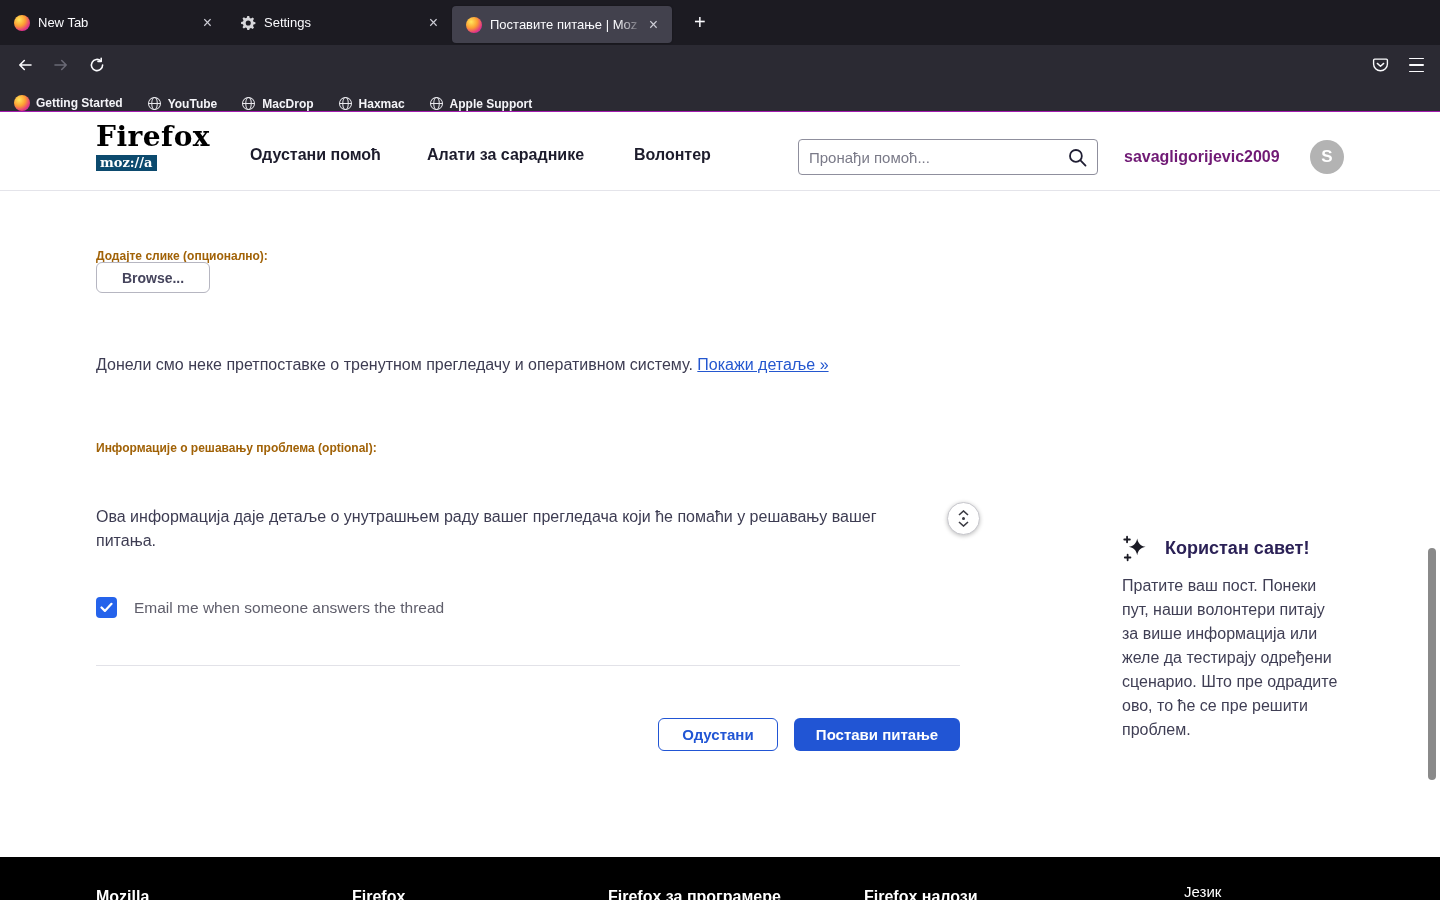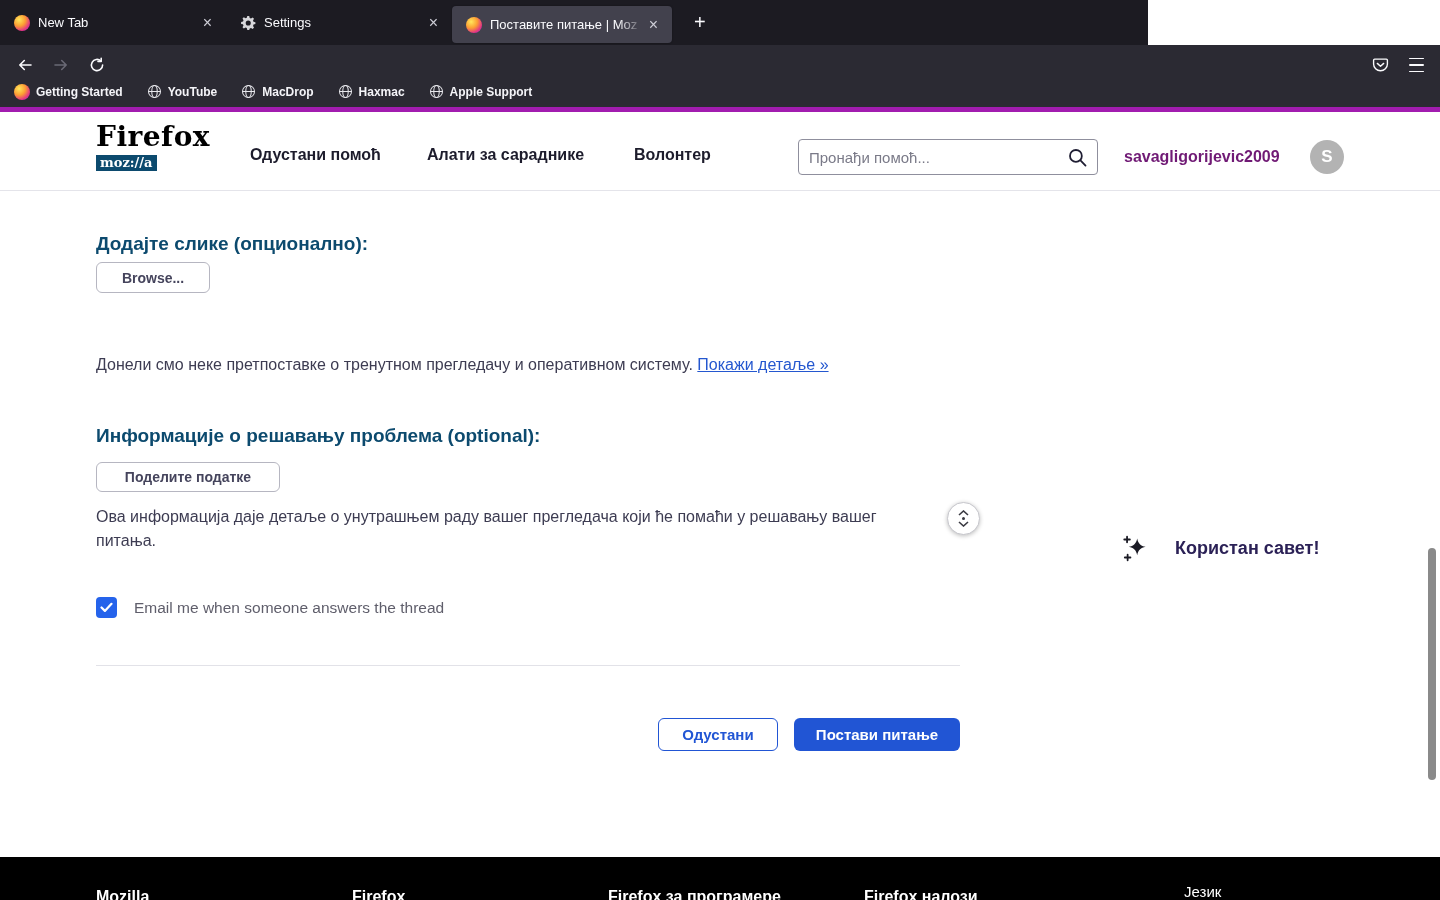--- a/index.html
+++ b/index.html
@@ -1,68 +1,68 @@
 <!DOCTYPE html>
 <html><head>
 <meta charset="utf-8">
 <style>
   * { margin:0; padding:0; box-sizing:border-box; }
   html,body { width:1440px; height:900px; overflow:hidden; }
   body { font-family:"Liberation Sans","DejaVu Sans",sans-serif; background:#fff; position:relative; }
 
   
-  .tabbar { position:absolute; top:0; left:0; width:1148px; height:45px; background:#1c1b22; display:flex; align-items:center; }
+  .tabbar { position:absolute; top:0; left:0; width:1440px; height:45px; background:#1c1b22; display:flex; align-items:center; }
   .tab { height:45px; display:flex; align-items:center; gap:8px; padding:0 10px 0 14px; color:#fbfbfe; font-size:13px; position:relative; }
   .tab .tab-title { white-space:nowrap; overflow:hidden; }
   .tab-close { margin-left:auto; color:#cfcfd8; font-size:16px; line-height:1; padding:2px 4px; border-radius:3px; }
   .tab.inactive { width:226px; }
   .tab.active { width:220px; height:37px; margin-top:4px; background:#42414d; border-radius:4px; box-shadow:0 0 2px rgba(0,0,0,.4); }
   .tab.active .fade { position:absolute; right:28px; top:0; width:26px; height:100%; background:linear-gradient(to right, rgba(66,65,77,0), #42414d); }
   .ff-icon { width:16px; height:16px; border-radius:50%; flex:0 0 16px;
     background:radial-gradient(circle at 32% 30%, #ffe75c 0%, #fc9e33 40%, #e23187 72%, #9059ff 100%); }
   .newtab-btn { margin-left:14px; color:#fbfbfe; font-size:20px; font-weight:300; padding:4px 8px; }
 
   .toolbar { position:absolute; top:45px; left:0; width:1440px; height:39px; background:#2b2a33; }
   .nav-ico { position:absolute; top:7px; width:26px; height:26px; display:flex; align-items:center; justify-content:center; border-radius:4px; }
   .urlbar { position:absolute; left:232px; top:49px; width:1014px; height:31px; background:#1c1b22; border-radius:4px; display:flex; align-items:center; padding:0 10px; gap:8px; }
   .url-text { font-size:13.5px; color:#9d9da7; white-space:nowrap; flex:1; overflow:hidden; }
   .url-text b { color:#fbfbfe; font-weight:700; }
 
-  .bookmarksbar { position:absolute; top:84px; left:0; width:1440px; height:28px; background:#2b2a33; display:flex; align-items:flex-start; padding-left:14px; gap:24px; border-bottom:5px solid #a21caf; }
+  .bookmarksbar { position:absolute; top:84px; left:0; width:1440px; height:28px; background:#2b2a33; display:flex; align-items:flex-end; padding-left:14px; gap:24px; border-bottom:1px solid #a21caf; }
   .bm { display:flex; align-items:center; gap:6px; color:#f4f4f8; font-size:12px; font-weight:700; }
 
   
   .page { position:absolute; top:112px; left:0; width:1440px; height:745px; background:#fff; }
 
   .site-header { position:absolute; top:0; left:0; width:1440px; height:79px; border-bottom:1px solid #e4e4ea; }
   .logo { position:absolute; left:96px; top:8px; }
   .logo-top { font-family:"DejaVu Serif","Liberation Serif",serif; font-weight:700; font-size:28px; color:#000; letter-spacing:.5px; }
   .logo-bottom { display:inline-block; background:#0c4a6e; color:#fff; font-family:"DejaVu Serif","Liberation Serif",serif; font-weight:700; font-size:13px; padding:0px 4px 1px; margin-top:1px; }
   .site-nav-item { position:absolute; top:34px; font-size:16px; font-weight:700; color:#1d1c2c; cursor:pointer; }
   .search-box { position:absolute; left:798px; top:27px; width:300px; height:36px; border:1px solid #8f8f9d; border-radius:4px; display:flex; align-items:center; padding:0 10px; }
   .search-box input { border:none; outline:none; flex:1; font-size:15px; color:#1d4ed8; font-family:inherit; }
   .search-box input::placeholder { color:#7a7a88; }
   .username { position:absolute; left:1124px; top:36px; font-size:16px; font-weight:700; color:#701a75; }
   .avatar { position:absolute; left:1310px; top:28px; width:34px; height:34px; border-radius:50%; background:#b3b3b3; color:#fff; font-weight:700; font-size:17px; display:flex; align-items:center; justify-content:center; }
 
   
-  .f-label { position:absolute; left:96px; font-size:19px; font-weight:700; color:#0c4a6e; }
+  .f-label { position:absolute; left:96px; font-size:12px; font-weight:700; color:#a16207;margin-top:16px; }
   .ghost-btn { position:absolute; left:96px; background:#fff; border:1px solid #b6b6c1; border-radius:6px; font-size:14px; font-weight:700; color:#45445c; display:flex; align-items:center; justify-content:center; cursor:pointer; font-family:inherit; }
   .para { position:absolute; left:96px; font-size:16px; color:#3d3c52; line-height:24px; }
   .link { color:#2457cf; text-decoration:underline; cursor:pointer; }
   .autoscroll { position:absolute; left:947px; top:390px; width:33px; height:33px; border-radius:50%; background:#fff; border:1px solid #c6c6cc; box-shadow:0 1px 4px rgba(0,0,0,.25); display:flex; flex-direction:column; align-items:center; justify-content:center; gap:1px; }
   .checkbox { position:absolute; left:96px; top:485px; width:21px; height:21px; background:#2563eb; border-radius:4px; display:flex; align-items:center; justify-content:center; cursor:pointer; }
   .cb-label { position:absolute; left:134px; top:487px; font-size:15.5px; color:#5f5e6b; }
   .divider { position:absolute; left:96px; top:553px; width:864px; height:1px; background:#e2e2e8; }
   .btn-outline { position:absolute; left:658px; top:606px; width:120px; height:33px; background:#fff; border:1.5px solid #2155d4; border-radius:6px; color:#2155d4; font-size:15px; font-weight:700; font-family:inherit; cursor:pointer; }
   .btn-solid { position:absolute; left:794px; top:606px; width:166px; height:33px; background:#2155d4; border:none; border-radius:6px; color:#fff; font-size:15px; font-weight:700; font-family:inherit; cursor:pointer; }
 
   
   .tip { position:absolute; left:1122px; top:423px; width:218px; }
-  .tip-head { display:flex; align-items:center; gap:26px; }
+  .tip-head { display:flex; align-items:center; gap:16px; }
   .tip-title { font-size:18px; font-weight:700; color:#2b2156; }
   .tip-body { margin-top:12px; font-size:16px; color:#3f3e54; line-height:24px; }
 
   .scroll-thumb { position:absolute; left:1428px; top:548px; width:8px; height:232px; background:#8a8a8a; border-radius:4px; }
 
   
   .footer { position:absolute; top:857px; left:0; width:1440px; height:43px; background:#000; overflow:hidden; }
   .foot-col { position:absolute; top:31px; font-size:16px; font-weight:700; color:#fff; }
   .foot-lang { position:absolute; top:26px; left:1184px; font-size:15px; font-weight:400; color:#fff; }
 
@@ -214,21 +214,20 @@
     <svg width="11" height="6" viewBox="0 0 11 6">
         <path d="M1 5l4.5-4L10 5" fill="none" stroke="#3a3a42" stroke-width="1.6"></path>
       </svg>
     <div style="width:3.5px;height:3.5px;border-radius:50%;background:#3a3a42;"></div>
     <svg width="11" height="6" viewBox="0 0 11 6">
         <path d="M1 1l4.5 4L10 1" fill="none" stroke="#3a3a42" stroke-width="1.6"></path>
       </svg>
   </div>
 
   <div class="f-label" style="top:313px">Информације о решавању проблема (optional):</div>
-  <button class="ghost-btn" style="top:350px; width:184px; height:30px;">Поделите податке</button>
   <div class="para" style="top:393px; width:840px;">Ова информација даје детаље о унутрашњем раду вашег прегледача који ће помаћи у решавању вашег питања.</div>
 
   <div class="checkbox">
     <svg width="13" height="11" viewBox="0 0 13 11">
         <path d="M1.5 5.5l3.4 3.4L11.5 1.8" fill="none" stroke="#fff" stroke-width="2.2" stroke-linecap="round" stroke-linejoin="round"></path>
       </svg>
   </div>
   <div class="cb-label">Email me when someone answers the thread</div>
 
   <div class="divider"></div>
@@ -238,20 +237,21 @@
 
   <div class="tip">
     <div class="tip-head">
       <svg width="27" height="27" viewBox="0 0 24 24">
         <path d="M13.5 3c.75 4.3 3.2 6.75 7.5 7.5-4.3.75-6.75 3.2-7.5 7.5-.75-4.3-3.2-6.75-7.5-7.5 4.3-.75 6.75-3.2 7.5-7.5z" fill="#1b1b25"></path>
         <path d="M4.5 1.5v5M2 4h5" stroke="#1b1b25" stroke-width="1.6" stroke-linecap="round"></path>
         <path d="M5 17.5v5M2.5 20h5" stroke="#1b1b25" stroke-width="1.6" stroke-linecap="round"></path>
       </svg>
       <span class="tip-title">Користан савет!</span>
     </div>
+    <div class="tip-body">Пратите ваш пост. Понеки пут, наши волонтери питају за више информација или желе да тестирају одређени сценарио. Што пре одрадите ово, то ће се пре решити проблем.</div>
   </div>
 </div>
 
 <div class="scroll-thumb"></div>
 
 <div class="footer">
   <div class="foot-col" style="left:96px">Mozilla</div>
   <div class="foot-col" style="left:352px">Firefox</div>
   <div class="foot-col" style="left:608px">Firefox за програмере</div>
   <div class="foot-col" style="left:864px">Firefox налози</div>

